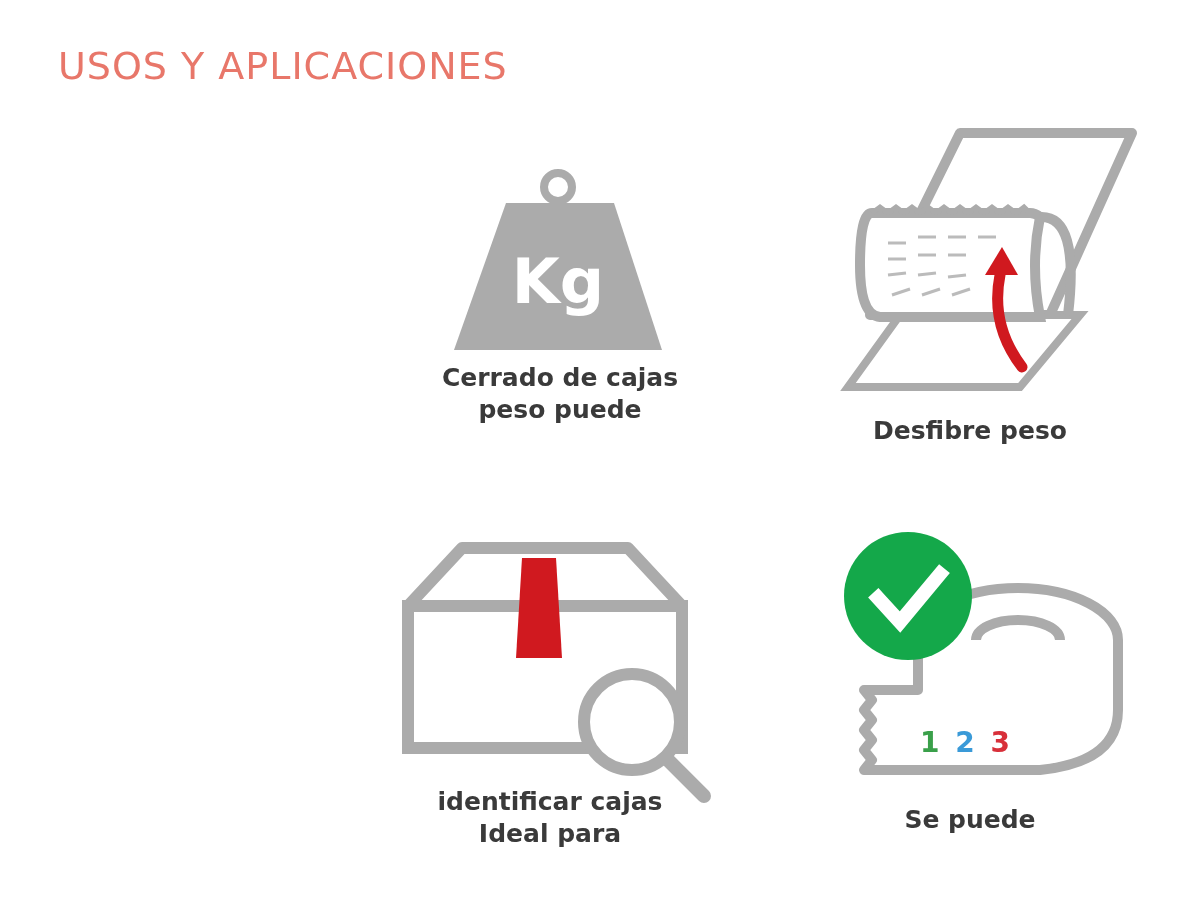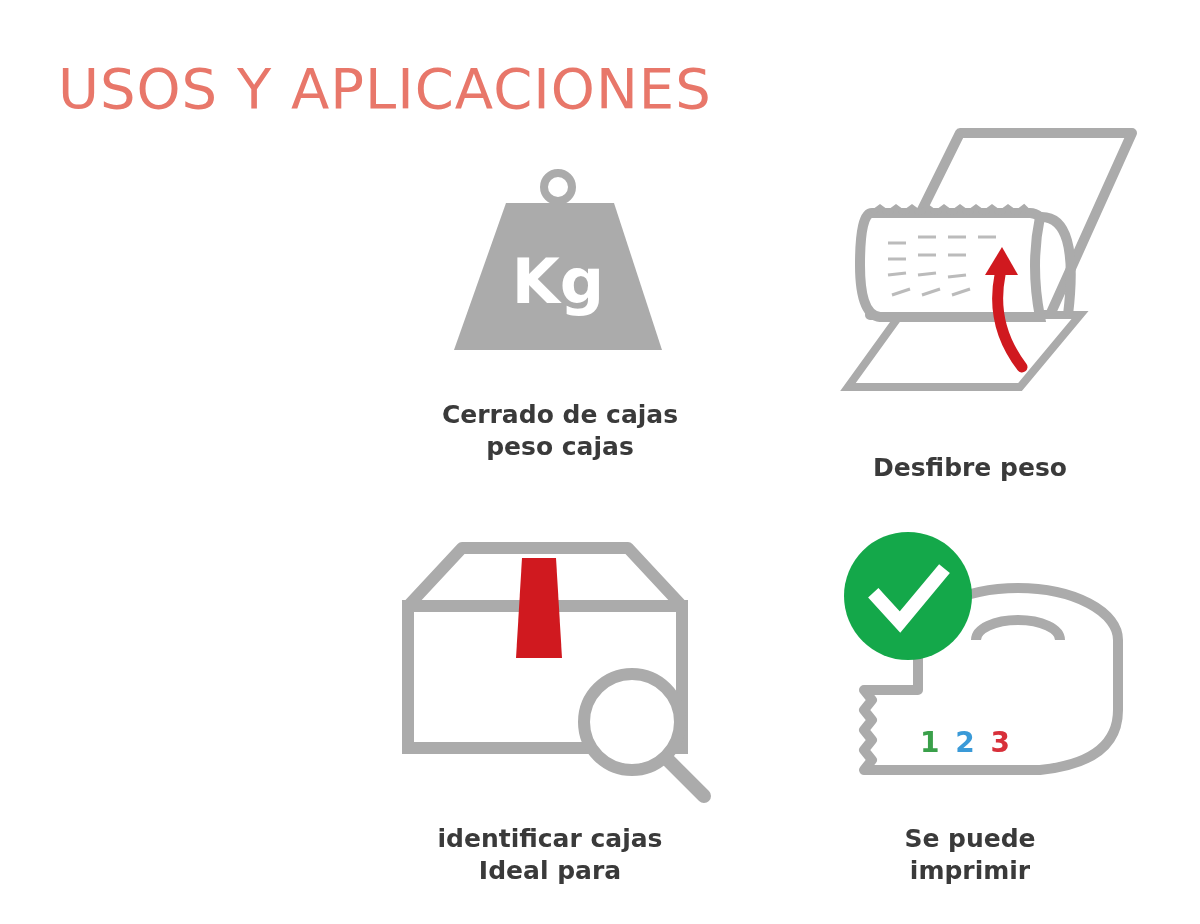--- a/index.html
+++ b/index.html
@@ -1,37 +1,37 @@
 <!DOCTYPE html>
 <html><head>
 <meta charset="utf-8">
 <style>
   html, body { margin: 0; padding: 0; background: #ffffff; }
   body { width: 1200px; height: 924px; position: relative; overflow: hidden;
          font-family: "DejaVu Sans", sans-serif; }
-  .title { position: absolute; left: 58px; top: 56px; font-size: 56px; font-weight: normal;
+  .title { position: absolute; left: 58px; top: 44px; font-size: 38px; font-weight: normal;
            color: #e8776a; letter-spacing: 1px; font-family: "DejaVu Sans", sans-serif; }
   .icon { position: absolute; }
   .caption { position: absolute; text-align: center; font-weight: bold; color: #3a3a3a;
-             font-size: 25px; line-height: 32px; font-family: "DejaVu Sans", sans-serif; margin-top: 37px; }
+             font-size: 25px; line-height: 32px; font-family: "DejaVu Sans", sans-serif; }
   .cap-line { display: block; }
 </style>
 </head>
 <body>
 
 <div class="title">USOS Y APLICACIONES</div>
 
 <svg class="icon" style="left:440px;top:165px" width="240" height="190" viewBox="0 0 240 190">
   <circle cx="118" cy="22" r="14" fill="none" stroke="#ababab" stroke-width="8"></circle>
   <polygon points="66,38 174,38 222,185 14,185" fill="#ababab"></polygon>
   <text x="118" y="138" text-anchor="middle" font-family="DejaVu Sans, sans-serif" font-weight="bold" font-size="62" fill="#ffffff">Kg</text>
 </svg>
 <div class="caption" style="left:400px;top:362px;width:320px">
   <span class="cap-line">Cerrado de cajas</span>
-  <span class="cap-line">peso cajas</span>
+  <span class="cap-line">peso puede</span>
 </div>
 
 <svg class="icon" style="left:840px;top:125px" width="300" height="270" viewBox="0 0 300 270">
   <polygon points="120,8 292,8 210,190 30,190" fill="#ffffff" stroke="#ababab" stroke-width="10" stroke-linejoin="round"></polygon>
   <polygon points="60,190 240,190 180,262 8,262" fill="#ffffff" stroke="#ababab" stroke-width="8"></polygon>
   <path d="M32,88 Q20,88 20,140 Q20,190 40,192 L200,192 Q190,140 200,92 Q195,88 190,88 Z" fill="#ffffff" stroke="#ababab" stroke-width="10"></path>
   <path d="M200,92 Q240,90 228,190" fill="none" stroke="#ababab" stroke-width="10"></path>
   <path d="M32,88 l8,-6 l8,6 l8,-6 l8,6 l8,-6 l8,6 l8,-6 l8,6 l8,-6 l8,6 l8,-6 l8,6 l8,-6 l8,6 l8,-6 l8,6 l8,-6 l8,6 l8,-6 l4,4" fill="none" stroke="#ababab" stroke-width="5"></path>
   <g stroke="#bbbbbb" stroke-width="3">
     <line x1="48" y1="118" x2="66" y2="118"></line>
@@ -72,16 +72,15 @@
   <ellipse cx="178" cy="110" rx="42" ry="20" fill="#ffffff" stroke="#ababab" stroke-width="10"></ellipse>
   <path d="M78,110 L78,160 L24,160 l8,10 l-8,10 l8,10 l-8,10 l8,10 l-8,10 l8,10 L24,240 L200,240 Q278,232 278,180 L278,110" fill="#ffffff" stroke="#ababab" stroke-width="10" stroke-linejoin="round"></path>
   <circle cx="68" cy="66" r="64" fill="#14a84a"></circle>
   <polyline points="38,68 60,92 100,44" fill="none" stroke="#ffffff" stroke-width="14" stroke-linecap="square"></polyline>
   <text x="80" y="222" font-family="DejaVu Sans, sans-serif" font-weight="bold" font-size="28">
     <tspan fill="#3aa04a">1</tspan>
     <tspan fill="#3a9ad8" dx="6">2</tspan>
     <tspan fill="#d8303a" dx="6">3</tspan>
   </text>
 </svg>
-<div class="caption" style="left:850px;top:786px;width:240px">
+<div class="caption" style="left:850px;top:804px;width:240px">
   <span class="cap-line">Se puede</span>
-  <span class="cap-line">imprimir</span>
 </div>
 
 </body></html>

